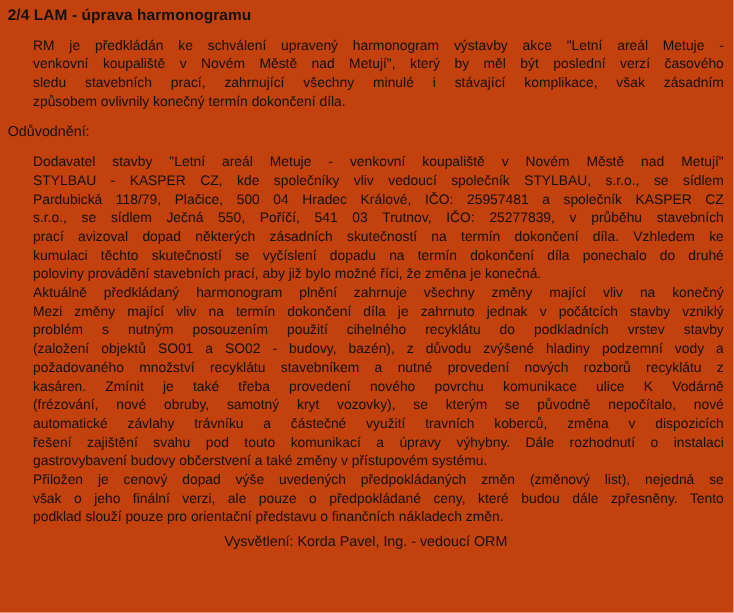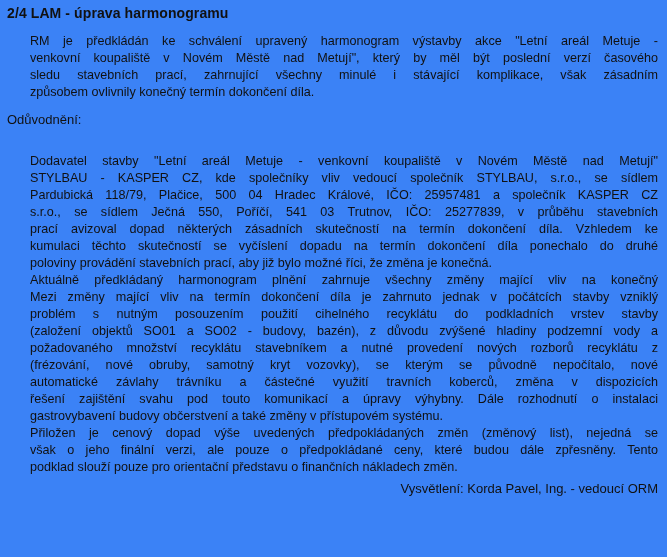--- a/index.html
+++ b/index.html
@@ -6,21 +6,21 @@
     margin: 0;
     padding: 0;
     background: #ffffff;
   }
   .page {
     position: relative;
     width: 667px;
     height: 557px;
     box-sizing: border-box;
     padding: 5px 9px 0 7px;
-    background: #3b82f6;
+    background: #c2410c;
     color: #111111;
     font-family: "Liberation Sans", "DejaVu Sans", sans-serif;
     overflow: hidden;
   }
   .title {
     margin: 0 0 12px 0;
     font-size: 14px;
     line-height: 16px;
     font-weight: bold;
     letter-spacing: 0.1px;
@@ -30,21 +30,21 @@
   }
   .section + .section {
     margin-top: 11px;
   }
   .section-label {
     font-size: 13px;
     line-height: 15px;
     margin-bottom: 9px;
   }
   .section:nth-of-type(2) .section-label {
-    margin-bottom: 26px;
+    margin-bottom: 12px;
   }
   .section-content {
     margin-left: 23px;
     font-size: 12.6px;
   }
   .paragraph {
     margin: 0;
   }
   .line {
     height: 17px;
@@ -54,21 +54,21 @@
   }
   .line.j {
     text-align: justify;
     text-align-last: justify;
     text-justify: inter-word;
   }
   .footer {
     margin-top: 4px;
     font-size: 13px;
     line-height: 17px;
-    text-align: right;
+    text-align: center;
   }
 </style>
 </head>
 <body>
 
 <div class="page">
 
   <h1 class="title">2/4 LAM - úprava harmonogramu</h1>
 
   <div class="section">
@@ -95,20 +95,21 @@
           <div class="line">poloviny provádění stavebních prací, aby již bylo možné říci, že změna je konečná.</div>
         </div>
         <div class="paragraph">
           <div class="line j">Aktuálně předkládaný harmonogram plnění zahrnuje všechny změny mající vliv na konečný</div>
         </div>
         <div class="paragraph">
           <div class="line j">Mezi změny mající vliv na termín dokončení díla je zahrnuto jednak v počátcích stavby vzniklý</div>
           <div class="line j">problém s nutným posouzením použití cihelného recyklátu do podkladních vrstev stavby</div>
           <div class="line j">(založení objektů SO01 a SO02 - budovy, bazén), z důvodu zvýšené hladiny podzemní vody a</div>
           <div class="line j">požadovaného množství recyklátu stavebníkem a nutné provedení nových rozborů recyklátu z</div>
+          <div class="line j">kasáren. Zmínit je také třeba provedení nového povrchu komunikace ulice K Vodárně</div>
           <div class="line j">(frézování, nové obruby, samotný kryt vozovky), se kterým se původně nepočítalo, nové</div>
           <div class="line j">automatické závlahy trávníku a částečné využití travních koberců, změna v dispozicích</div>
           <div class="line j">řešení zajištění svahu pod touto komunikací a úpravy výhybny. Dále rozhodnutí o instalaci</div>
           <div class="line">gastrovybavení budovy občerstvení a také změny v přístupovém systému.</div>
         </div>
         <div class="paragraph">
           <div class="line j">Přiložen je cenový dopad výše uvedených předpokládaných změn (změnový list), nejedná se</div>
           <div class="line j">však o jeho finální verzi, ale pouze o předpokládané ceny, které budou dále zpřesněny. Tento</div>
           <div class="line">podklad slouží pouze pro orientační představu o finančních nákladech změn.</div>
         </div>

